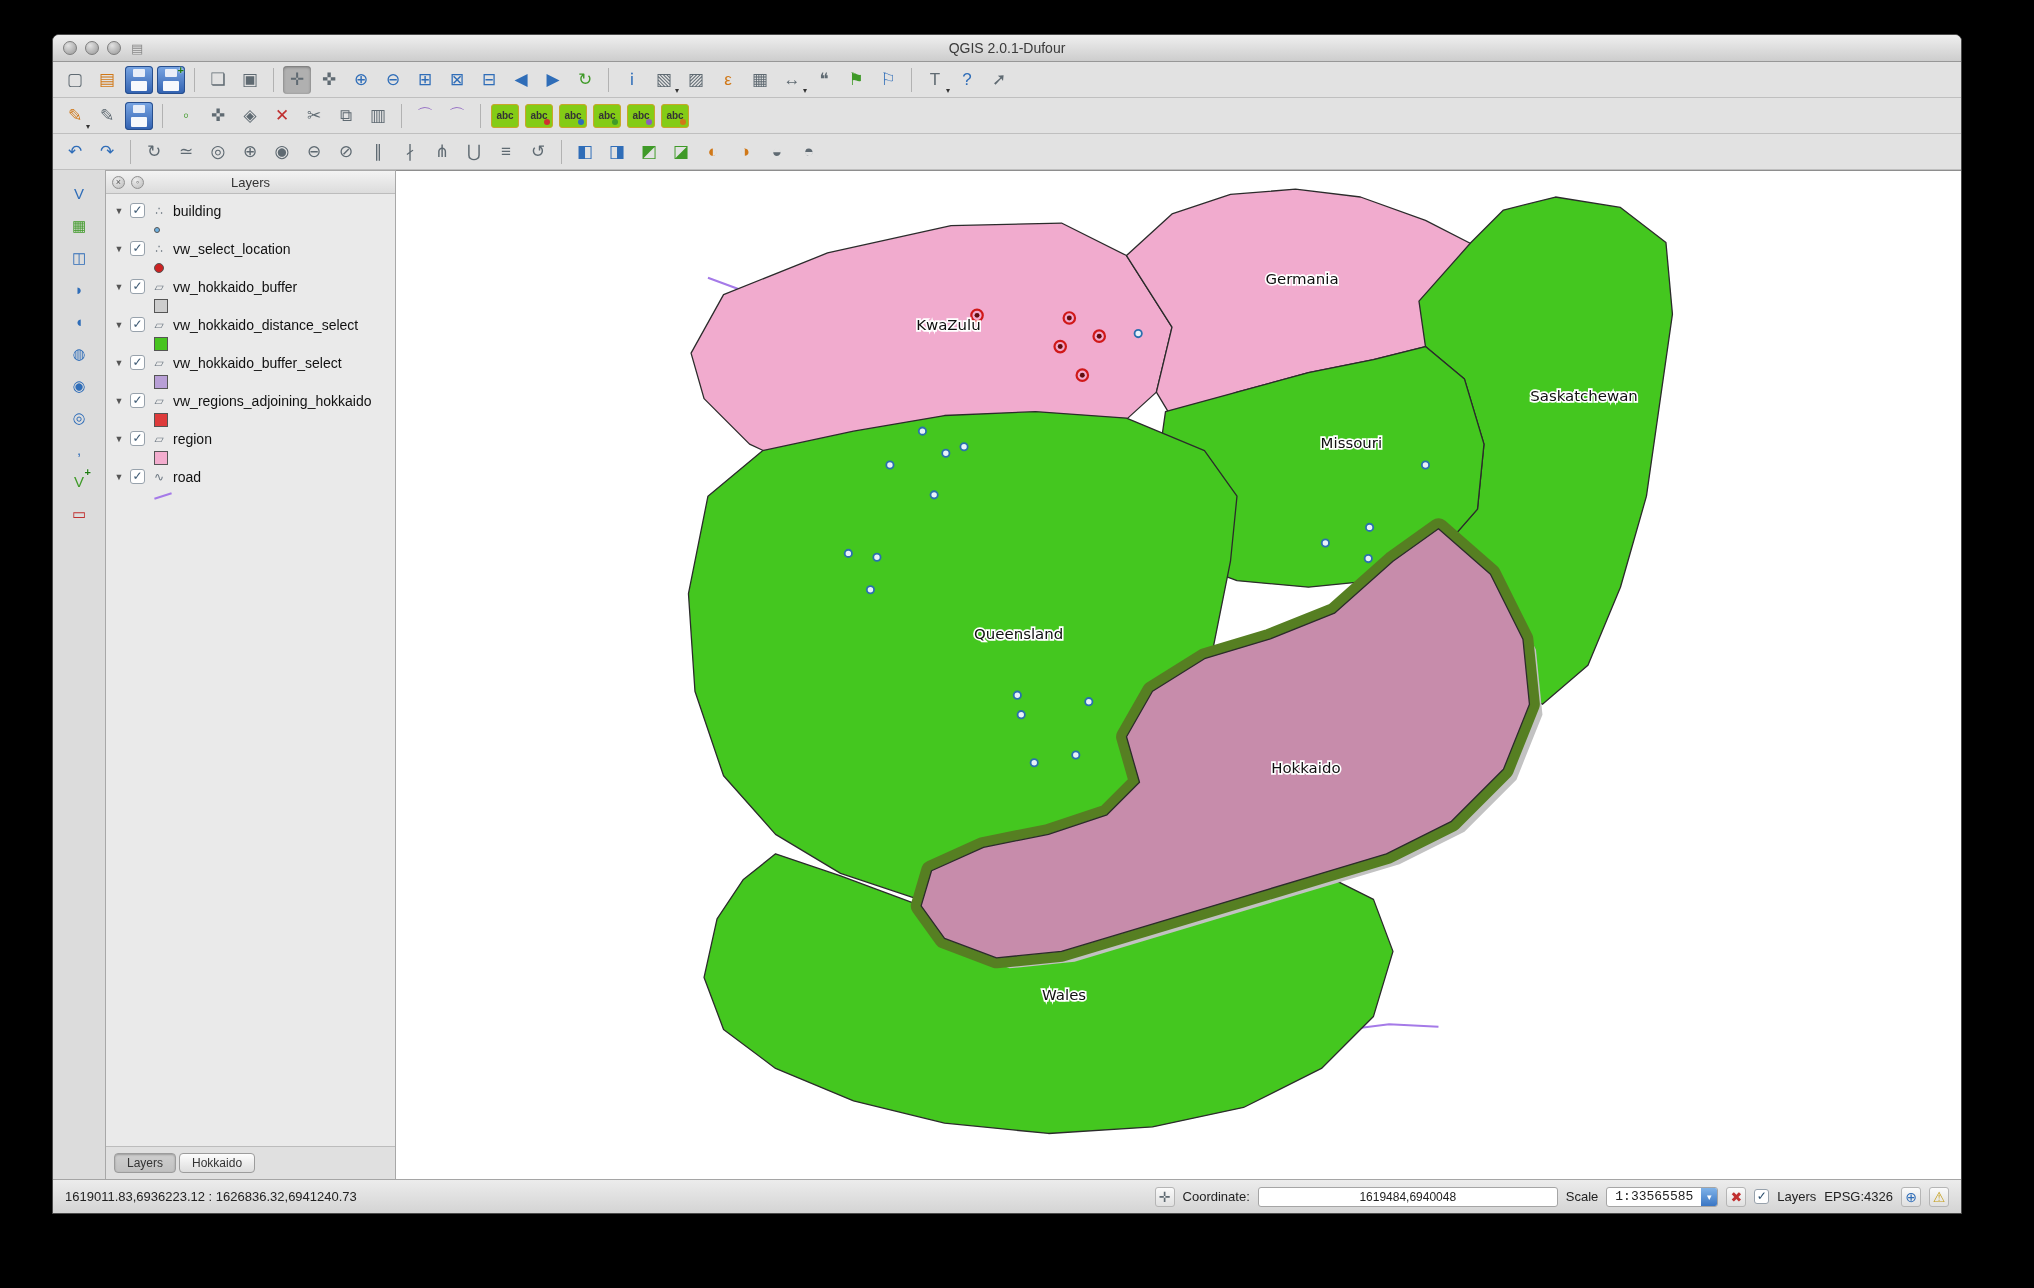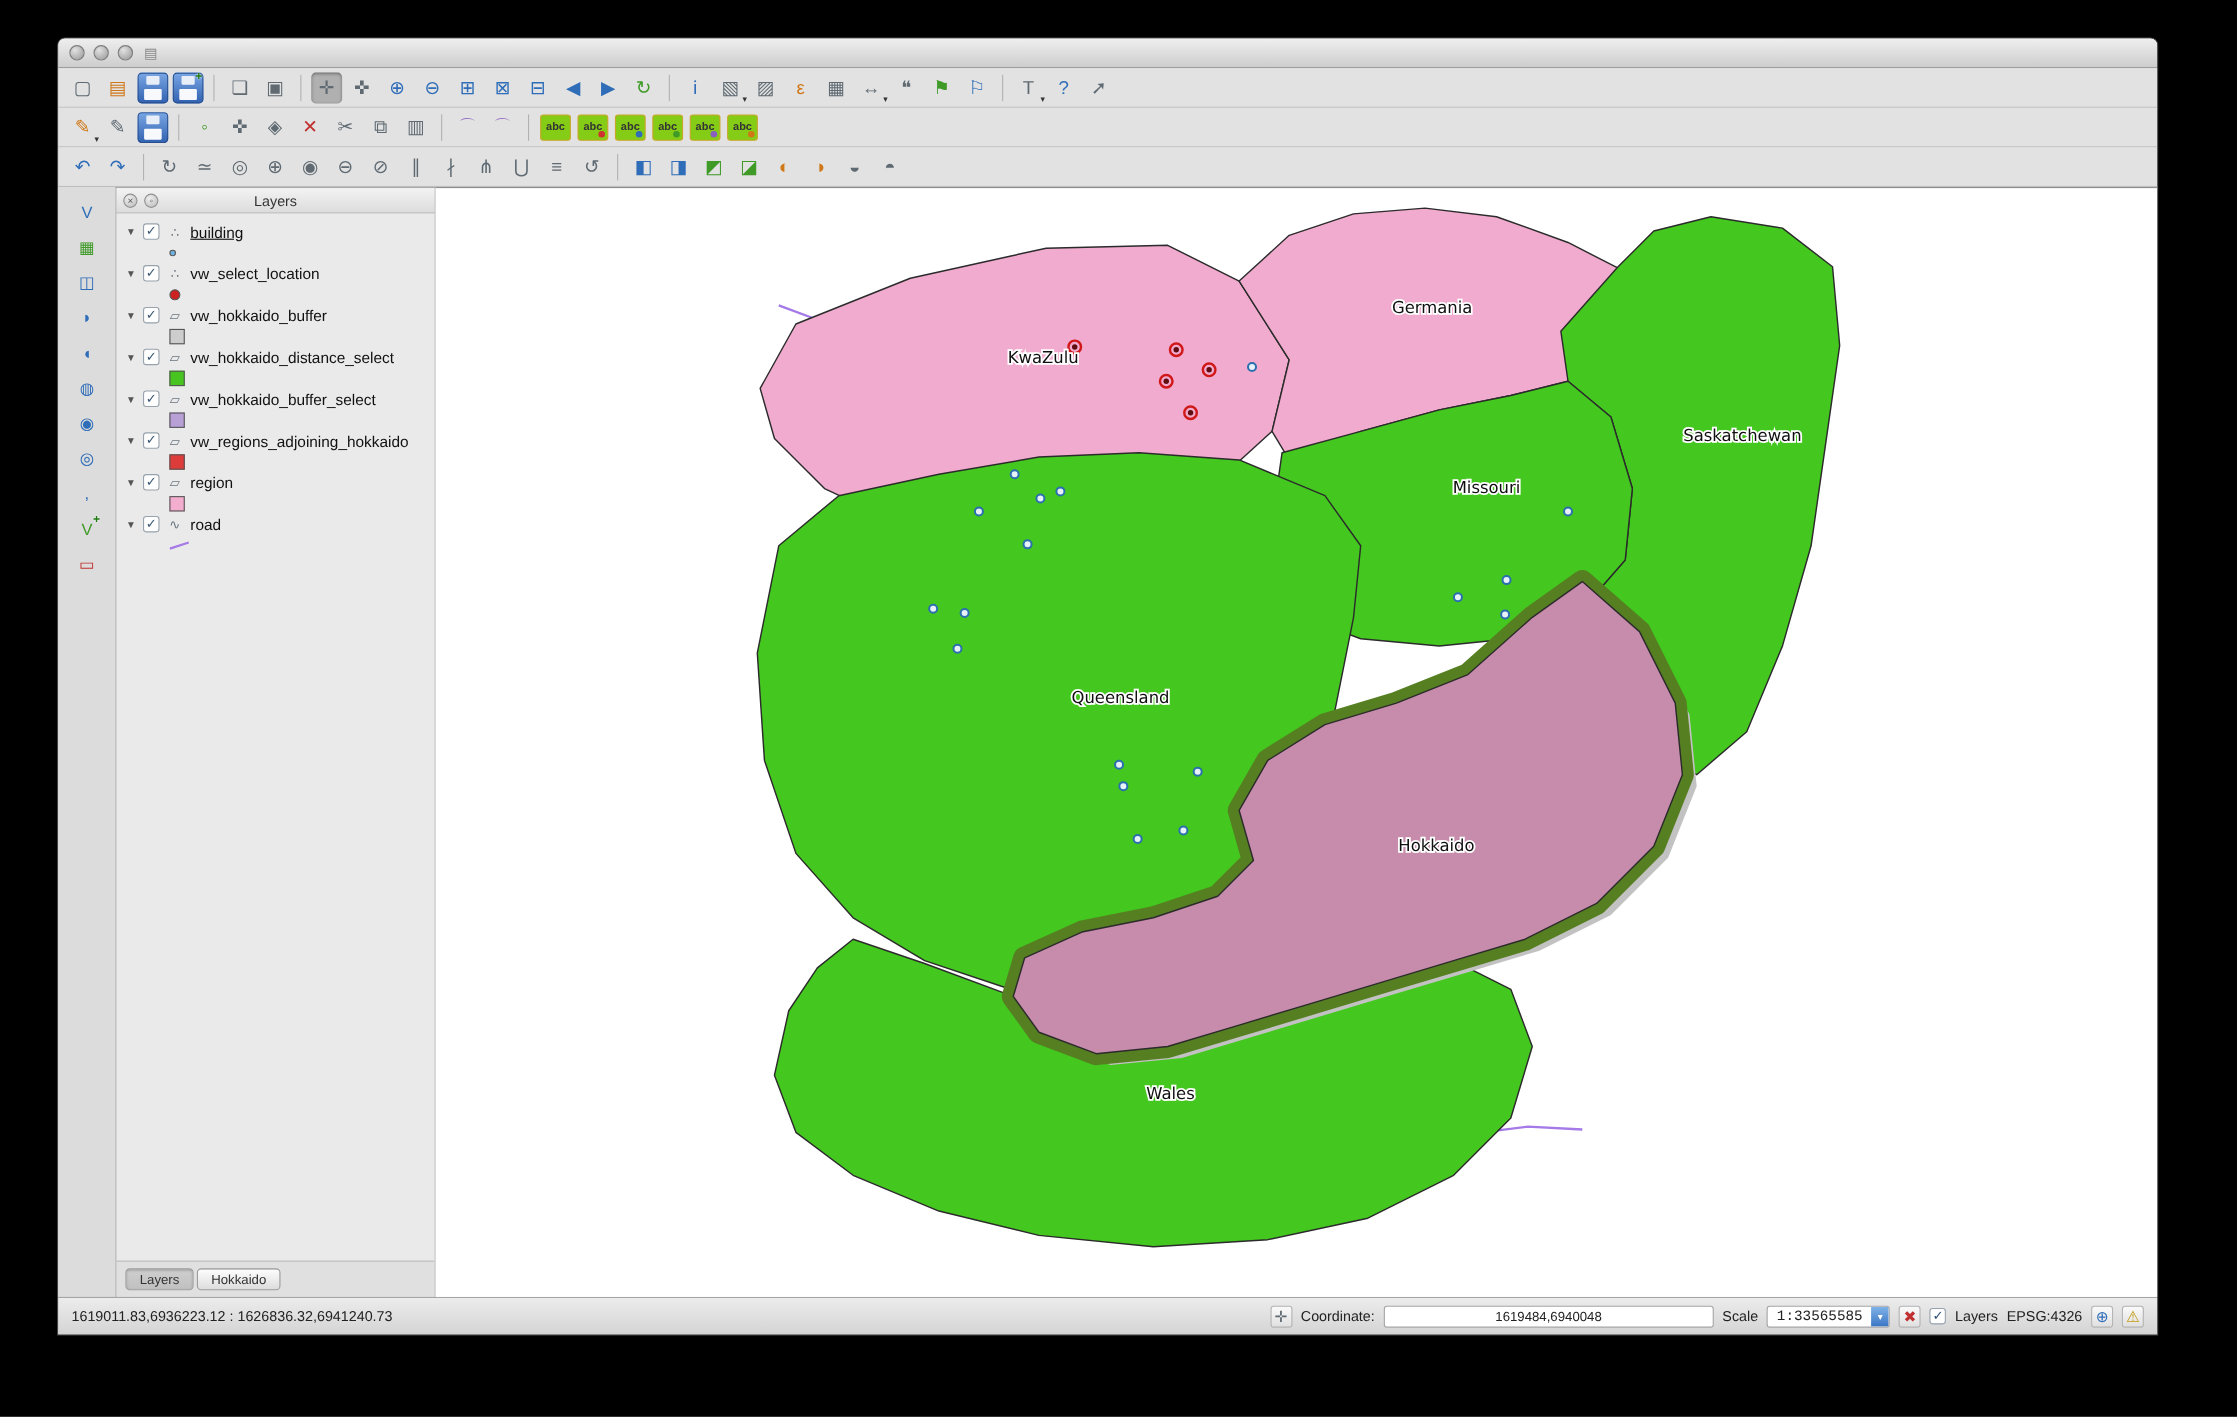--- a/index.html
+++ b/index.html
@@ -34,21 +34,21 @@
   
   .panel{width:291px;flex:0 0 291px;background:#e8e8e8;border:1px solid #a8a8a8;border-bottom:none;display:flex;flex-direction:column;box-sizing:border-box;}
   .phead{height:22px;flex:0 0 22px;display:flex;align-items:center;position:relative;background:linear-gradient(#f3f3f3,#dcdcdc);border-bottom:1px solid #bcbcbc;}
   .pbtn{width:13px;height:13px;border-radius:50%;background:radial-gradient(circle at 35% 30%,#eee,#bbb);border:1px solid #909090;font-size:9px;line-height:11px;text-align:center;color:#555;margin-left:6px;z-index:2;box-sizing:border-box;}
   .ptitle{position:absolute;left:0;right:0;text-align:center;font-size:13px;color:#333;}
   .tree{flex:1 1 auto;padding-top:6px;overflow:hidden;background:#eaeaea;}
   .lrow{display:flex;align-items:center;height:21px;padding-left:8px;gap:6px;font-size:14px;color:#111;}
   .disc{font-size:9px;color:#555;width:10px;text-align:center;}
   .cb{width:15px;height:15px;background:#fff;border:1px solid #98a2ac;border-radius:3px;font-size:12px;line-height:13px;text-align:center;color:#3e5a74;box-sizing:border-box;}
   .gi{font-size:12px;color:#6b7680;width:16px;text-align:center;}
-  .lname.active{text-decoration:underline;}
+  .lname.active{}
   .lsub{height:17px;display:flex;align-items:center;padding-left:48px;}
   .swsq{width:14px;height:14px;border:1px solid #555;box-sizing:border-box;display:inline-block;}
   .swdot{border-radius:50%;border:1px solid #555;box-sizing:border-box;display:inline-block;}
   .swline{width:18px;height:0;border-top:2px solid #a57ae8;transform:rotate(-18deg);display:inline-block;}
   .ptabs{flex:0 0 26px;display:flex;gap:3px;padding:3px 8px;border-top:1px solid #bcbcbc;align-items:center;background:#e0e0e0;}
   .ptab{font-size:12px;padding:2px 12px;border:1px solid #9c9c9c;border-radius:4px;background:linear-gradient(#fdfdfd,#ddd);color:#333;}
   .ptab.active{background:linear-gradient(#cfcfcf,#c0c0c0);box-shadow:inset 0 1px 2px rgba(0,0,0,.25);}
   
   .map{flex:1 1 auto;position:relative;background:#fff;border-top:1px solid #8e8e8e;overflow:hidden;}
   #map-svg{position:absolute;left:0;top:0;width:100%;height:100%;}
@@ -67,20 +67,21 @@
 <body>
 
 <div class="window">
   <div class="titlebar">
     <div class="lights">
       <span class="light"></span>
       <span class="light"></span>
       <span class="light"></span>
     </div>
     <span class="proxy">▤</span>
+    <div class="title">QGIS 2.0.1-Dufour</div>
   </div>
 
   <div class="toolbar">
       <span class="tbtn t-gray">
         <span class="glyph">▢</span>
       </span>
       <span class="tbtn t-orange">
         <span class="glyph">▤</span>
       </span>
       <span class="tbtn k-floppy"></span>

